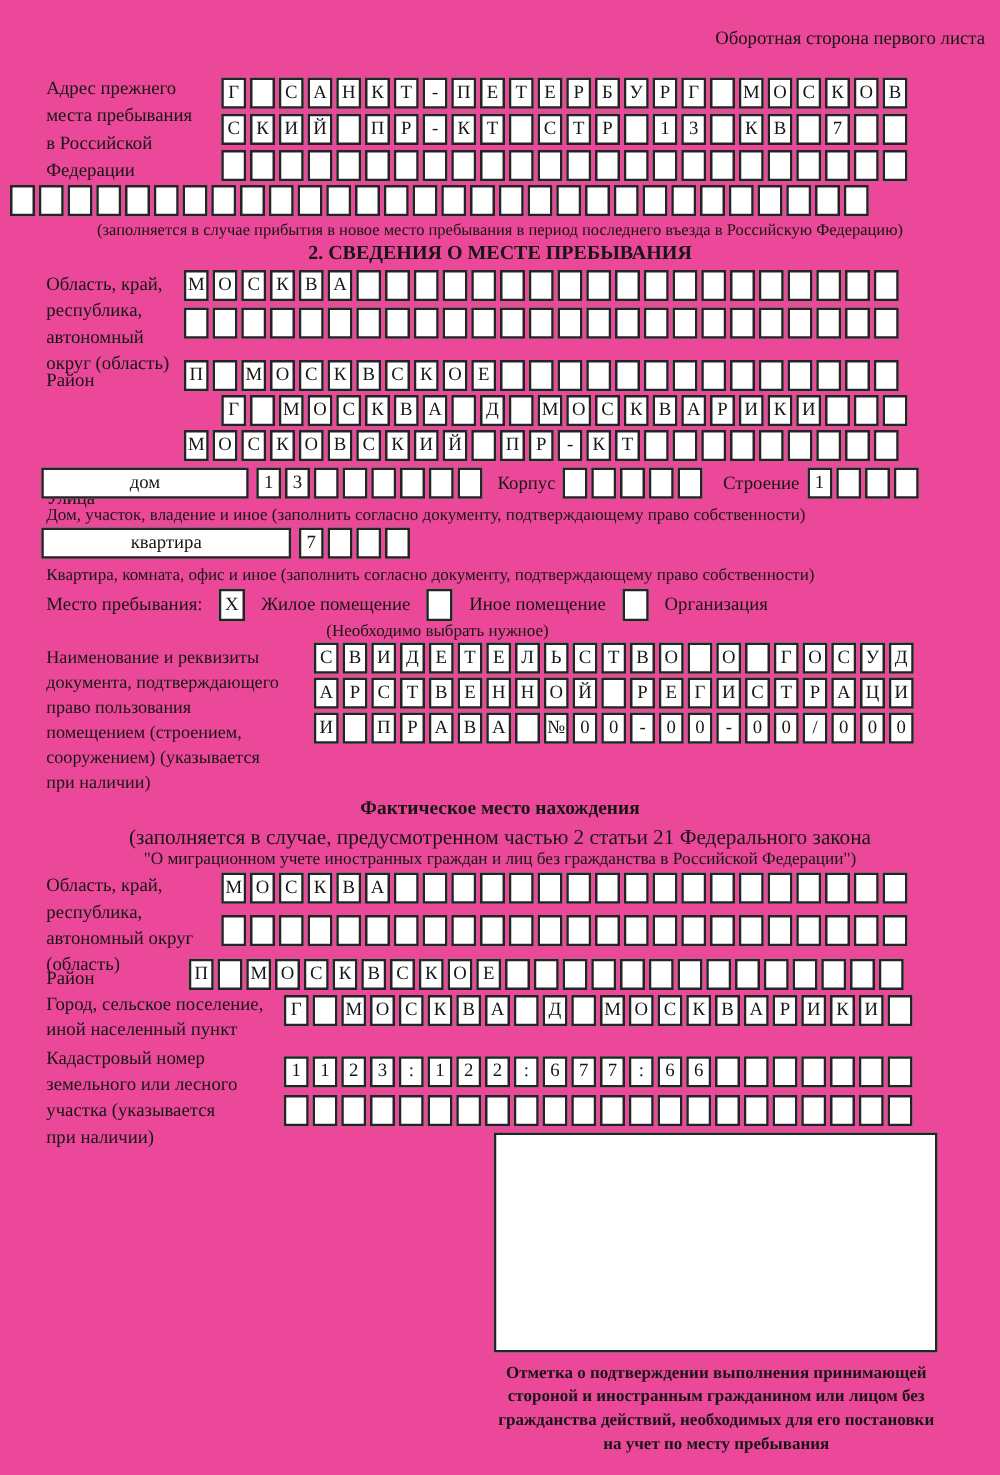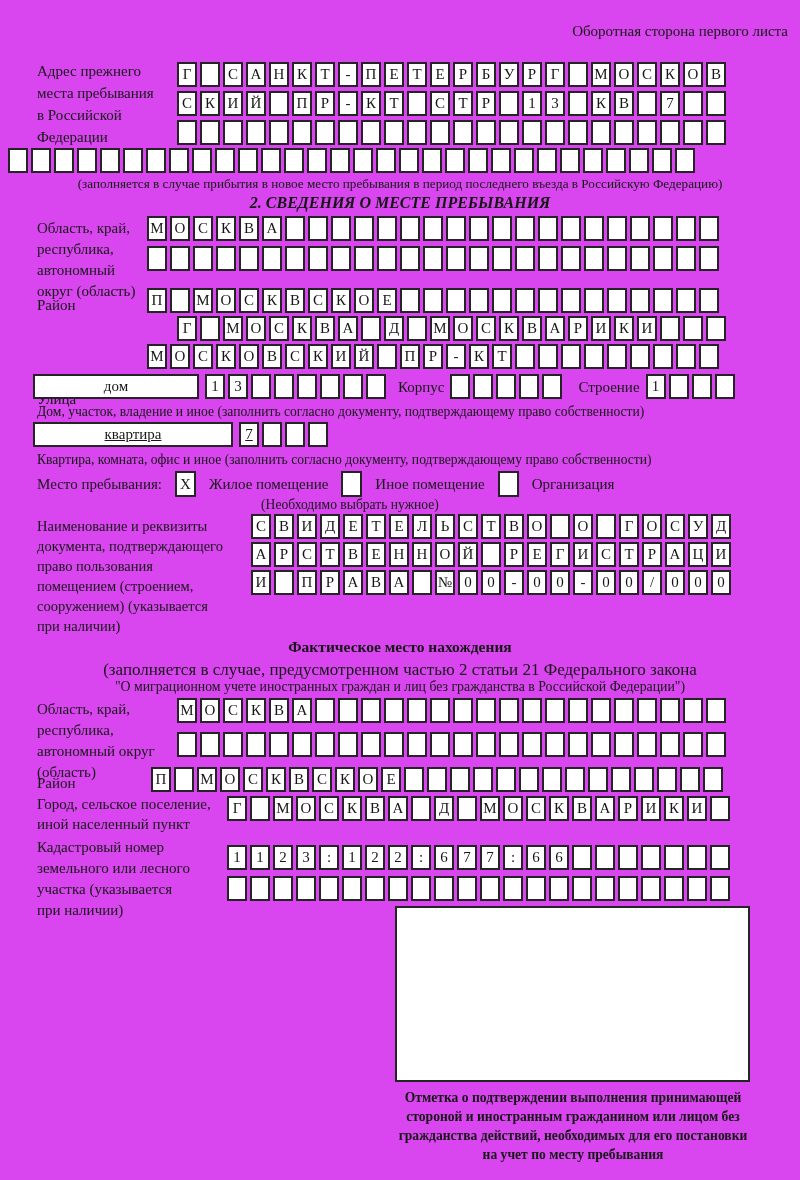--- a/index.html
+++ b/index.html
@@ -1,17 +1,17 @@
 <!DOCTYPE html>
 <html><head>
 <meta charset="utf-8">
 <style>
   html,body{margin:0;padding:0;background:#ffffff;}
   #page{
-    position:relative;width:800px;height:1180px;background:#d946ef;
+    position:relative;width:800px;height:1180px;background:#ec4899;
     font-family:"Liberation Serif","DejaVu Serif",serif;color:#161616;overflow:hidden;
   }
   .abs{position:absolute;}
   .cells{display:flex;gap:3px;}
   .cell{
     box-sizing:border-box;flex:0 0 auto;width:20px;height:25px;border:2px solid #242424;
     font-size:15px;line-height:21px;text-align:center;background:#fff;
   }
   .label{font-size:15px;line-height:22px;}
   .label-sm{font-size:14.5px;line-height:20px;}
@@ -147,21 +147,21 @@
       <span class="cell"></span>
       <span class="cell"></span>
       <span class="cell"></span>
       <span class="cell"></span>
       <span class="cell"></span>
       <span class="cell"></span>
       <span class="cell"></span>
     </div>
   <div class="abs note center" style="top:176px;">(заполняется в случае прибытия в новое место пребывания в период последнего въезда в Российскую Федерацию)</div>
 
-  <div class="abs title center" style="top:194px;font-style:italic;">2. СВЕДЕНИЯ О МЕСТЕ ПРЕБЫВАНИЯ</div>
+  <div class="abs title center" style="top:194px;">2. СВЕДЕНИЯ О МЕСТЕ ПРЕБЫВАНИЯ</div>
 
   <div class="abs label" style="left:37px;top:218px;line-height:21px;">
       <div>Область, край,</div>
       <div>республика,</div>
       <div>автономный</div>
       <div>округ (область)</div>
     </div>
   <div class="abs cells" style="left:147px;top:216px;">
       <span class="cell">М</span>
       <span class="cell">О</span>
@@ -325,21 +325,21 @@
     <div class="label" style="margin-left:10px;">Строение</div>
     <div class="cells">
         <span class="cell">1</span>
         <span class="cell"></span>
         <span class="cell"></span>
         <span class="cell"></span>
       </div>
   </div>
   <div class="abs note" style="left:37px;top:404px;font-size:13.6px;">Дом, участок, владение и иное (заполнить согласно документу, подтверждающему право собственности)</div>
 
-  <div class="abs hrow" style="left:33px;top:422px;gap:6px;text-decoration:underline;">
+  <div class="abs hrow" style="left:33px;top:422px;gap:6px;">
     <div class="widebox" style="width:200px;">квартира</div>
     <div class="cells">
         <span class="cell">7</span>
         <span class="cell"></span>
         <span class="cell"></span>
         <span class="cell"></span>
       </div>
   </div>
   <div class="abs note" style="left:37px;top:452px;font-size:13.6px;">Квартира, комната, офис и иное (заполнить согласно документу, подтверждающему право собственности)</div>
 

